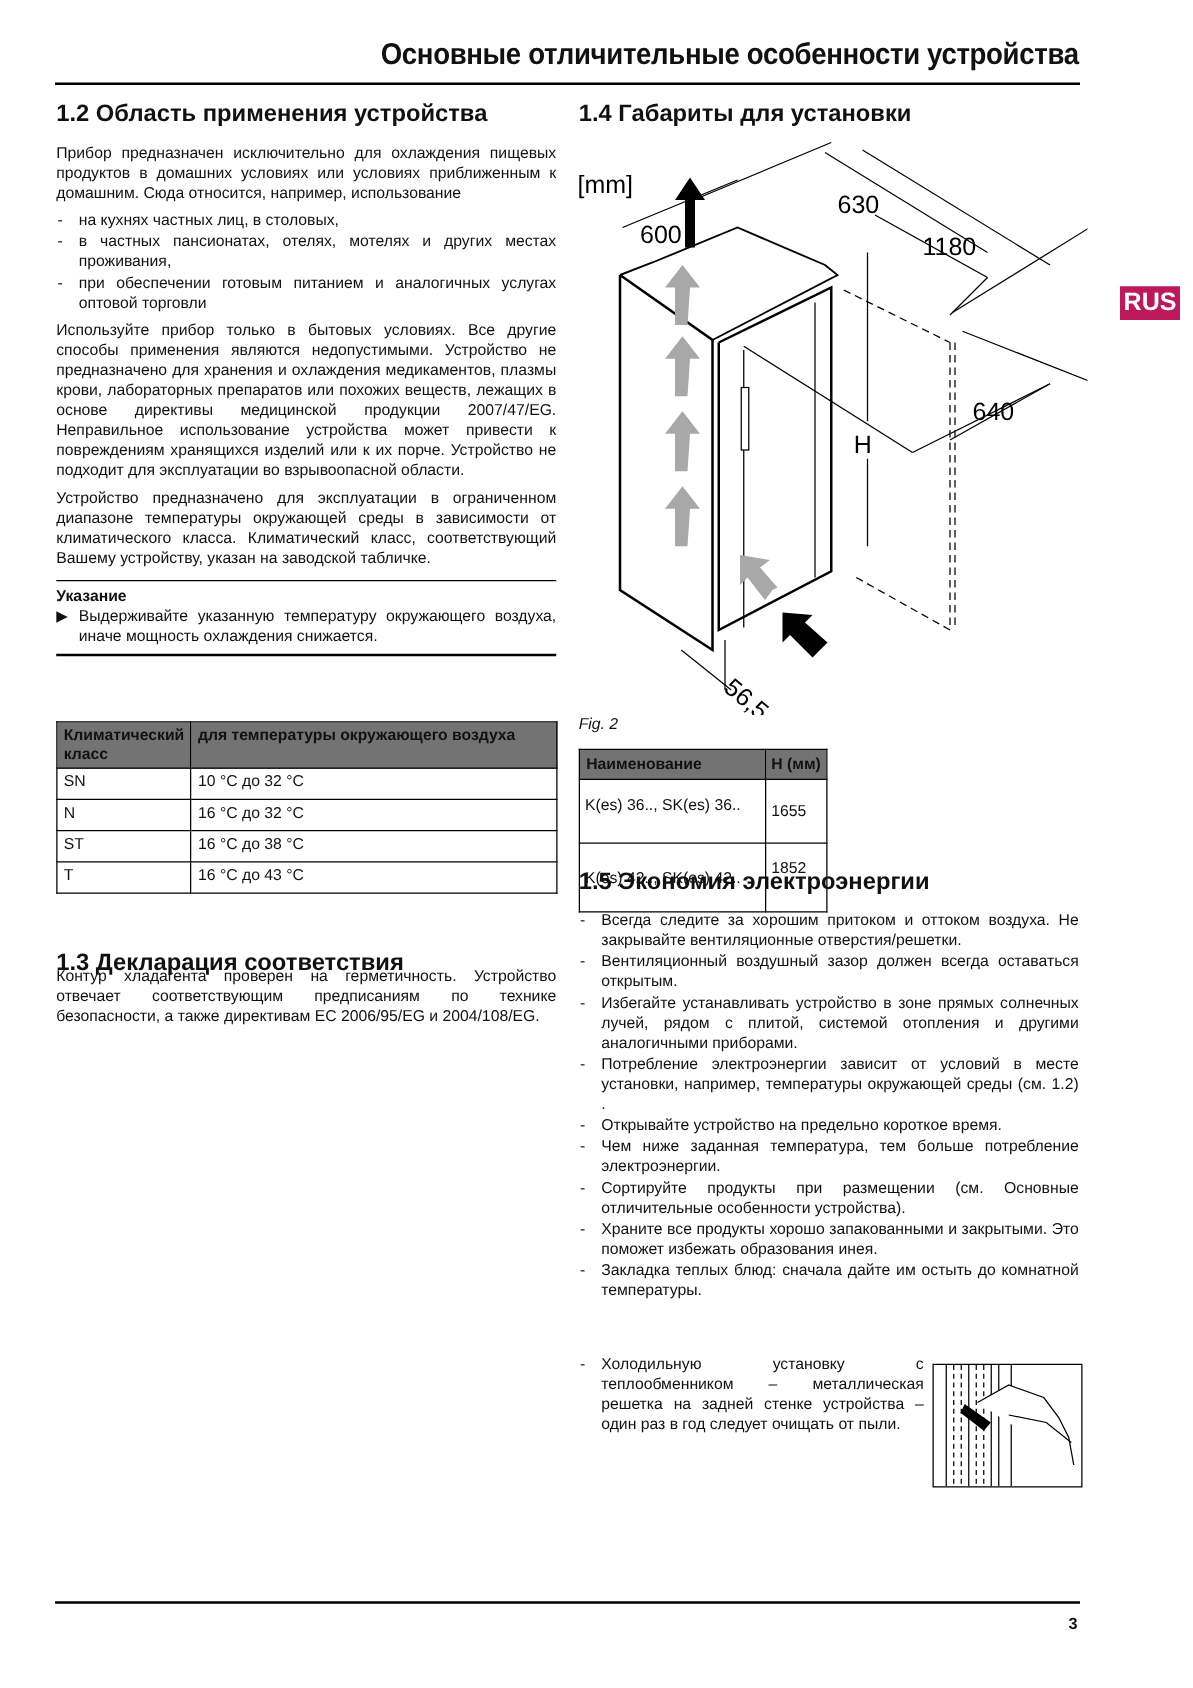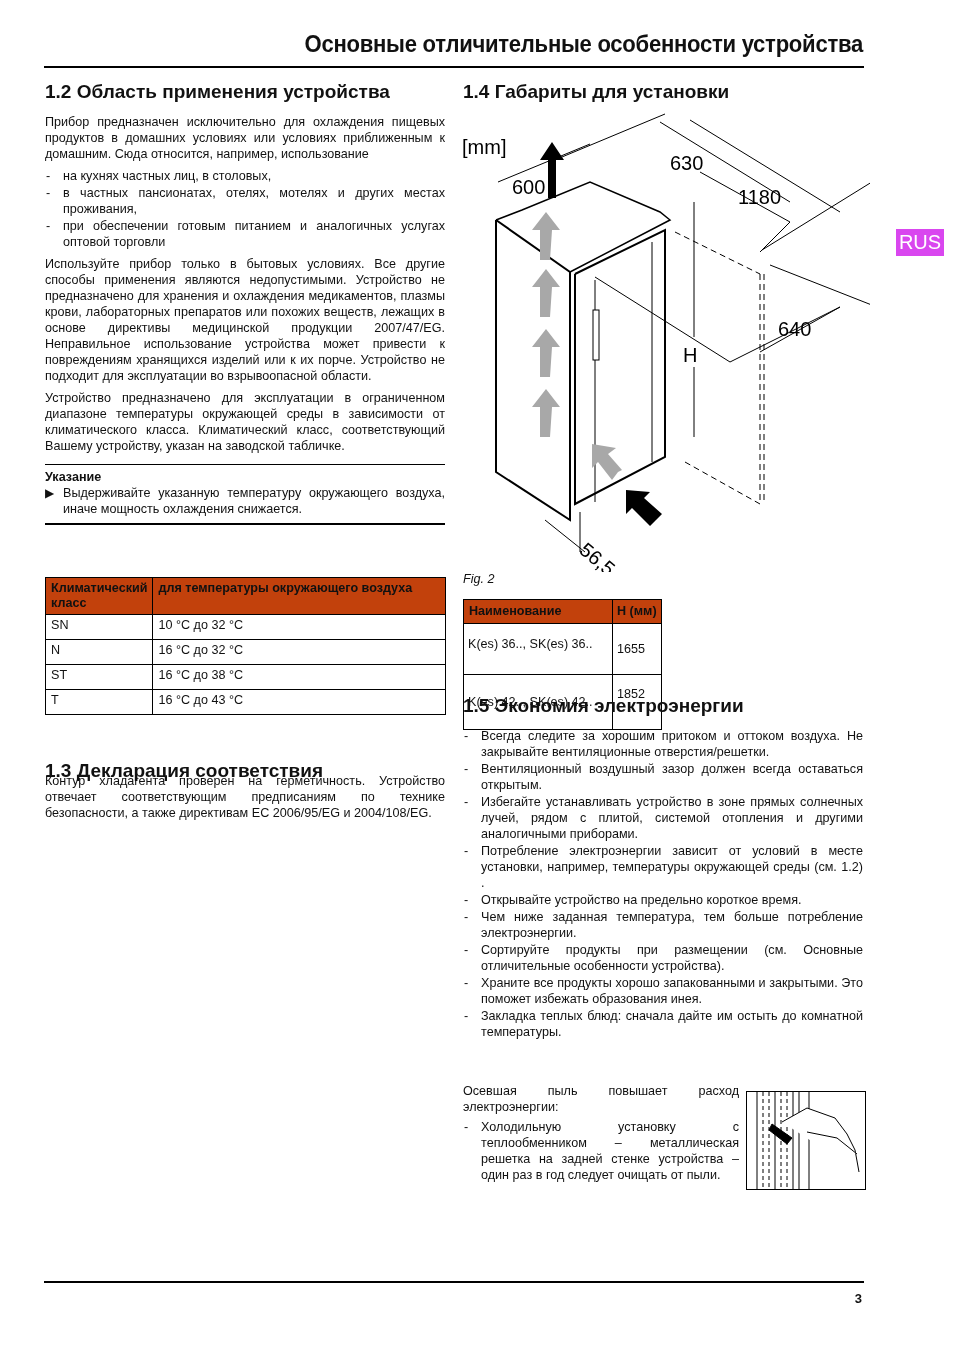--- a/index.html
+++ b/index.html
@@ -2,34 +2,34 @@
 <html><head>
 <meta charset="utf-8">
 <style>
   html, body { margin:0; padding:0; background:#fff; }
   body { width:954px; height:1350px; position:relative; font-family:"Liberation Sans", sans-serif; color:#111; overflow:hidden; }
   .abs { position:absolute; }
   .page-title { right:91px; top:30px; font-size:24px; font-weight:bold; letter-spacing:-0.3px; transform:scaleX(0.92); transform-origin:right; white-space:nowrap; }
   .top-rule { left:44px; width:820px; top:66px; height:2px; background:#000; }
   .bottom-rule { left:44px; width:820px; top:1281px; height:2px; background:#000; }
   .page-num { right:92px; top:1291px; font-size:13px; font-weight:bold; }
-  .rus { left:896px; top:229px; width:48px; height:27px; background:#d946ef; color:#fff; font-size:20px; line-height:27px; text-align:center; font-weight:normal; }
+  .rus { left:896px; top:229px; width:48px; height:27px; background:#be185d; color:#fff; font-size:20px; line-height:27px; text-align:center; font-weight:bold; }
   h2 { margin:0; font-size:19px; font-weight:bold; position:absolute; white-space:nowrap; }
   .col { position:absolute; font-size:12.6px; line-height:16px; }
   .col p { margin:0 0 6px 0; text-align:justify; }
   .col ul { margin:0 0 6px 0; padding:0; list-style:none; }
   .col li { position:relative; padding-left:18px; text-align:justify; margin-bottom:1px; }
   .col li::before { content:"-"; position:absolute; left:1px; top:0; }
   .note { border-top:1px solid #000; border-bottom:2px solid #000; padding:4px 0 6px 0; margin-top:10px; }
   .note-title { font-weight:bold; }
   .note-item { position:relative; padding-left:18px; text-align:justify; }
   .note-item .tri { position:absolute; left:0; top:0; font-size:12px; }
   table { border-collapse:collapse; font-size:12.6px; }
   td, th { border:1px solid #000; padding:3px 5px; text-align:left; vertical-align:top; }
-  th { background:#c2410c; font-weight:bold; line-height:15px; }
+  th { background:#737373; font-weight:bold; line-height:15px; }
   .climate td { height:18px; }
   .fig-label { font-style:italic; font-size:12.6px; }
 </style>
 </head>
 <body>
 
 <div class="abs page-title">Основные отличительные особенности устройства</div>
 <div class="abs top-rule"></div>
 <div class="abs rus">RUS</div>
 
@@ -175,21 +175,20 @@
     <li>Потребление электроэнергии зависит от условий в месте установки, например, температуры окружающей среды (см. 1.2) .</li>
     <li>Открывайте устройство на предельно короткое время.</li>
     <li>Чем ниже заданная температура, тем больше потребление электроэнергии.</li>
     <li>Сортируйте продукты при размещении (см. Основные отличительные особенности устройства).</li>
     <li>Храните все продукты хорошо запакованными и закрытыми. Это поможет избежать образования инея.</li>
     <li>Закладка теплых блюд: сначала дайте им остыть до комнатной температуры.</li>
   </ul>
 </div>
 
 <div class="col" style="left:463px; top:1083px; width:276px;">
-  <p style="margin-bottom:4px;">Осевшая пыль повышает расход электроэнергии:</p>
   <ul>
       <li>Холодильную установку с теплообменником – металлическая решетка на задней стенке устройства – один раз в год следует очищать от пыли.</li>
     </ul>
 </div>
 
 <div class="abs" style="left:746px; top:1091px; width:118px; height:97px; border:1px solid #000;">
   <svg width="118" height="97" viewBox="0 0 118 97">
     <g stroke="#000" stroke-width="1" fill="none">
       <line x1="10" y1="0" x2="10" y2="97"></line>
       <line x1="28" y1="0" x2="28" y2="97"></line>

